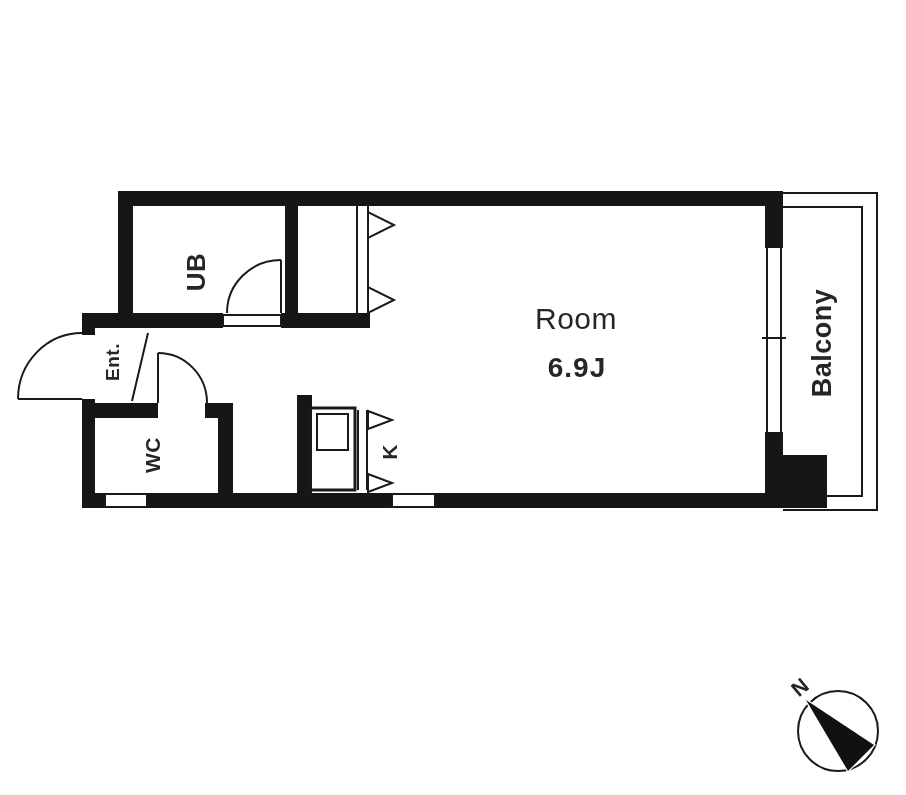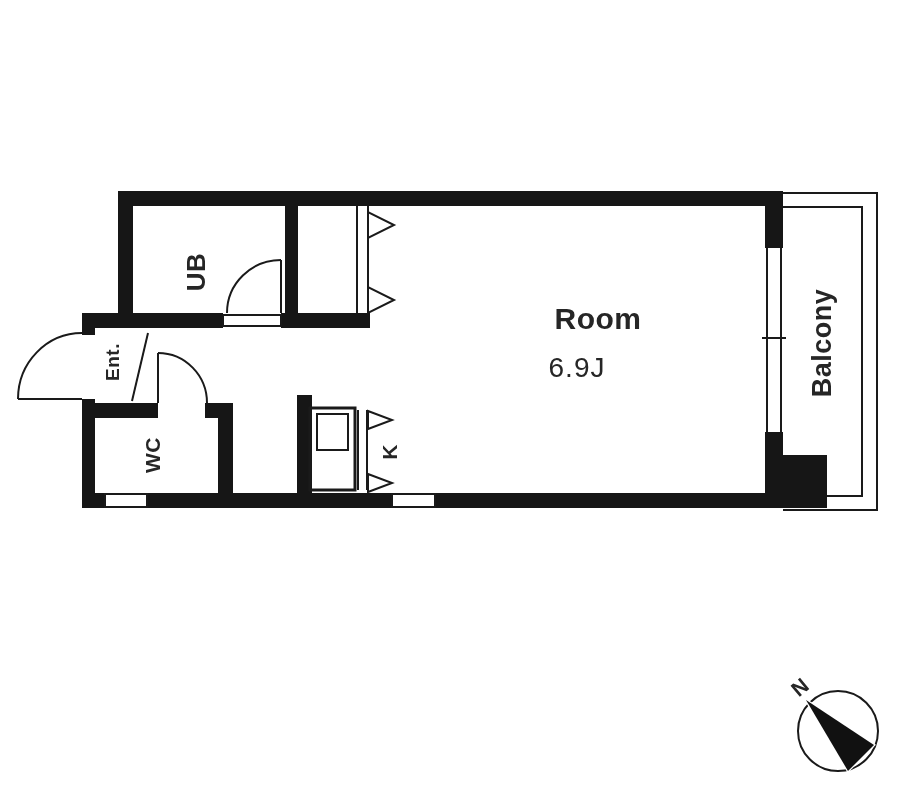--- a/index.html
+++ b/index.html
@@ -18,22 +18,22 @@
   .label{
     position:absolute;color:#262626;white-space:nowrap;
     transform:translate(-50%,-50%);line-height:1;letter-spacing:0.5px;
   }
   .v{transform:translate(-50%,-50%) rotate(-90deg);}
   .ub-label{left:196px;top:272px;font-size:26px;font-weight:600;}
   .ent-label{left:112px;top:362px;font-size:19px;font-weight:600;}
   .wc-label{left:152px;top:455px;font-size:21px;font-weight:600;}
   .k-label{left:389px;top:452px;font-size:21px;font-weight:600;}
   .balcony-label{left:822px;top:343px;font-size:27px;font-weight:600;}
-  .room-label{left:576px;top:319px;font-size:30px;font-weight:700;margin-left:22px;}
-  .room-size{left:577px;top:368px;font-size:28px;font-weight:400;letter-spacing:1px;}
+  .room-label{left:576px;top:319px;font-size:30px;font-weight:400;}
+  .room-size{left:577px;top:368px;font-size:28px;font-weight:700;letter-spacing:1px;}
   .north-label{left:800px;top:687px;font-size:21px;font-weight:700;
     transform:translate(-50%,-50%) rotate(-40deg);}
 </style>
 </head>
 <body>
 
 <div id="stage">
 
   <svg id="plan-svg" width="906" height="795" viewBox="0 0 906 795">
 

